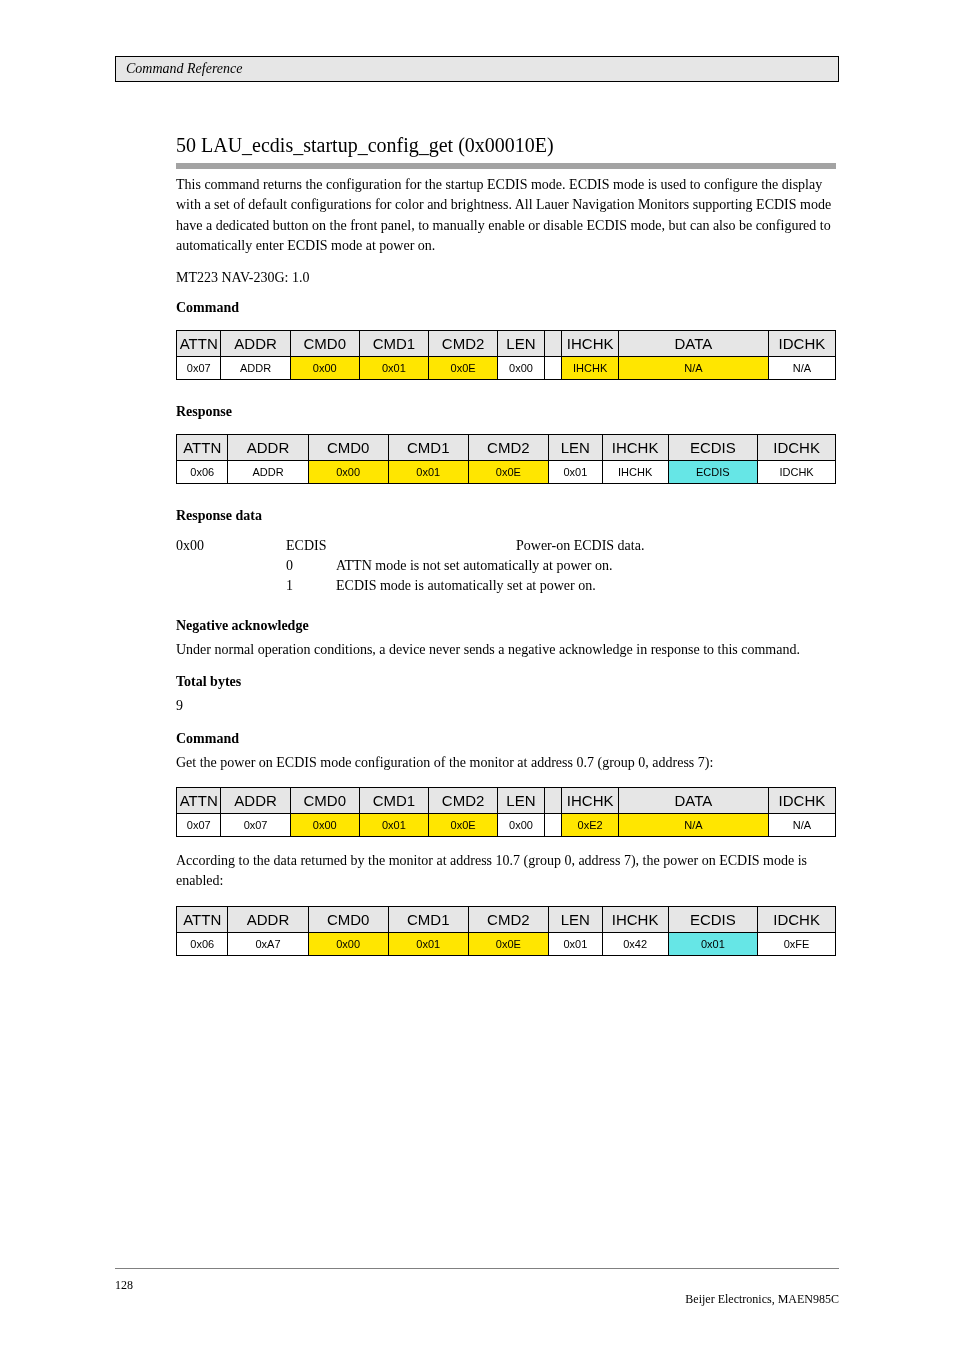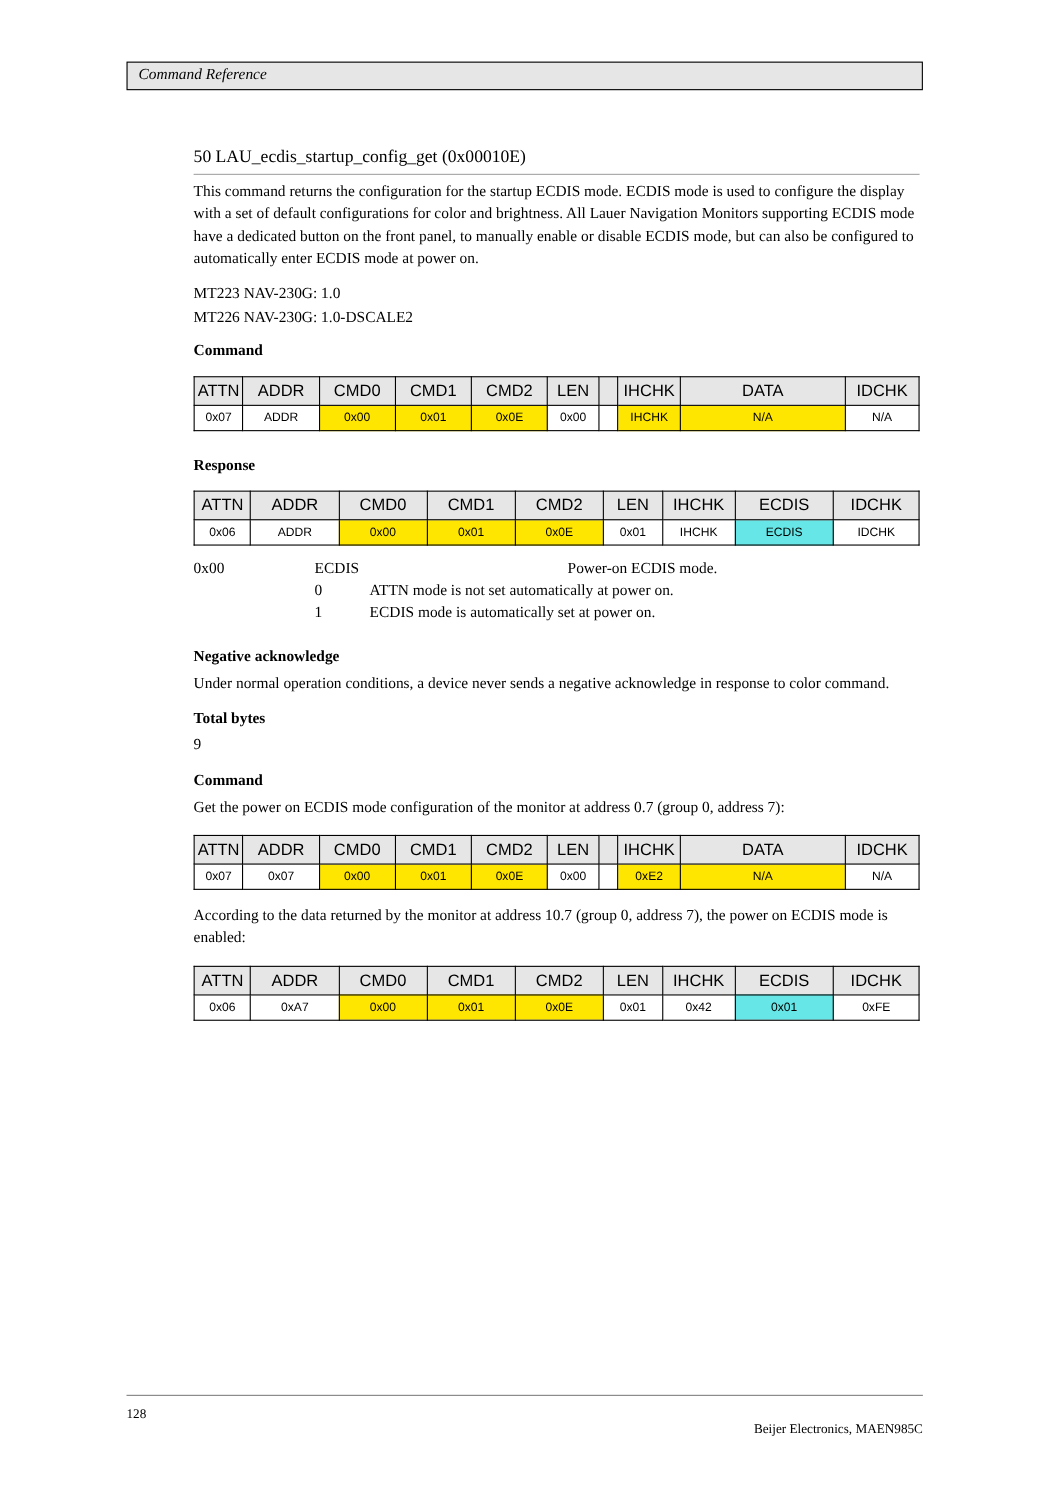--- a/index.html
+++ b/index.html
@@ -19,25 +19,25 @@
   }
   .header-bar {
     margin: 0 115px;
     border: 1px solid #000;
     background: #e6e6e6;
     padding: 4px 10px;
     font-style: italic;
     font-size: 14px;
   }
   .section-title {
-    font-size: 16px;
+    font-size: 20px;
     font-weight: 500;
     margin: 52px 0 0 176px;
     padding-bottom: 6px;
-    border-bottom: 1px solid #a3a3a3;
+    border-bottom: 6px solid #a3a3a3;
     width: 660px;
   }
   .subheader {
     font-size: 14px;
     font-weight: 600;
     margin: 14px 0 6px 176px;
   }
   .body-text {
     margin: 6px 0 0 176px;
     width: 660px;
@@ -117,21 +117,20 @@
 
   <div class="header-bar" data-name="header-bar">
     <span data-name="header-text">Command Reference</span>
   </div>
 
   <div class="section-title" data-name="section-title">50 LAU_ecdis_startup_config_get (0x00010E)</div>
 
   <div class="body-text" data-name="description-text">This command returns the configuration for the startup ECDIS mode. ECDIS mode is used to configure the display with a set of default configurations for color and brightness. All Lauer Navigation Monitors supporting ECDIS mode have a dedicated button on the front panel, to manually enable or disable ECDIS mode, but can also be configured to automatically enter ECDIS mode at power on.</div>
 
   <div class="firmware-line first" data-name="firmware-line-1">MT223 NAV-230G: 1.0</div>
-  <div class="firmware-line" data-name="firmware-line-2">MT226 NAV-230G: 1.0-DSCALE2</div>
 
   <div class="subheader" data-name="command-label">Command</div>
   <table class="proto" data-name="command-table">
     <tbody>
         <tr data-name="table-header-row">
       <th class="col-attn" data-name="th">ATTN</th>
       <th class="col-addr" data-name="th">ADDR</th>
       <th class="col-cmd0" data-name="th">CMD0</th>
       <th class="col-cmd1" data-name="th">CMD1</th>
       <th class="col-cmd2" data-name="th">CMD2</th>
@@ -177,38 +176,39 @@
       <td class="yellow" data-name="td">0x01</td>
       <td class="yellow" data-name="td">0x0E</td>
       <td data-name="td">0x01</td>
       <td data-name="td">IHCHK</td>
       <td class="cyan" data-name="td">ECDIS</td>
       <td data-name="td">IDCHK</td>
     </tr>
   </tbody>
     </table>
 
+  <div class="subheader" style="margin-top:24px" data-name="response-data-label">Response data</div>
   <div class="response-data-box" data-name="response-data-block">
     <div class="data-row" data-name="response-data-row">
       <span class="data-key" data-name="response-data-hex">0x00</span>
       <span class="data-name" data-name="response-data-name">ECDIS</span>
-      <span class="data-desc" data-name="response-data-desc">Power-on ECDIS mode.</span>
+      <span class="data-desc" data-name="response-data-desc">Power-on ECDIS data.</span>
     </div>
     <div class="data-row" style="margin-left:110px" data-name="response-data-value-row">
       <span style="width:20px" data-name="response-data-value">0</span>
       <span data-name="response-data-value-desc">ATTN mode is not set automatically at power on.</span>
     </div>
     <div class="data-row" style="margin-left:110px" data-name="response-data-value-row">
       <span style="width:20px" data-name="response-data-value">1</span>
       <span data-name="response-data-value-desc">ECDIS mode is automatically set at power on.</span>
     </div>
   </div>
 
   <div class="subheader" style="margin-top:24px" data-name="nak-label">Negative acknowledge</div>
-  <div class="body-text" data-name="nak-text">Under normal operation conditions, a device never sends a negative acknowledge in response to color command.</div>
+  <div class="body-text" data-name="nak-text">Under normal operation conditions, a device never sends a negative acknowledge in response to this command.</div>
 
   <div class="subheader" data-name="total-bytes-label">Total bytes</div>
   <div class="body-text" data-name="total-bytes-value">9</div>
 
   <div class="subheader" data-name="example-label">Command</div>
   <div class="body-text" data-name="example-text-1">Get the power on ECDIS mode configuration of the monitor at address 0.7 (group 0, address 7):</div>
 
   <table class="proto" data-name="example-command-table">
     <tbody>
         <tr data-name="table-header-row">

